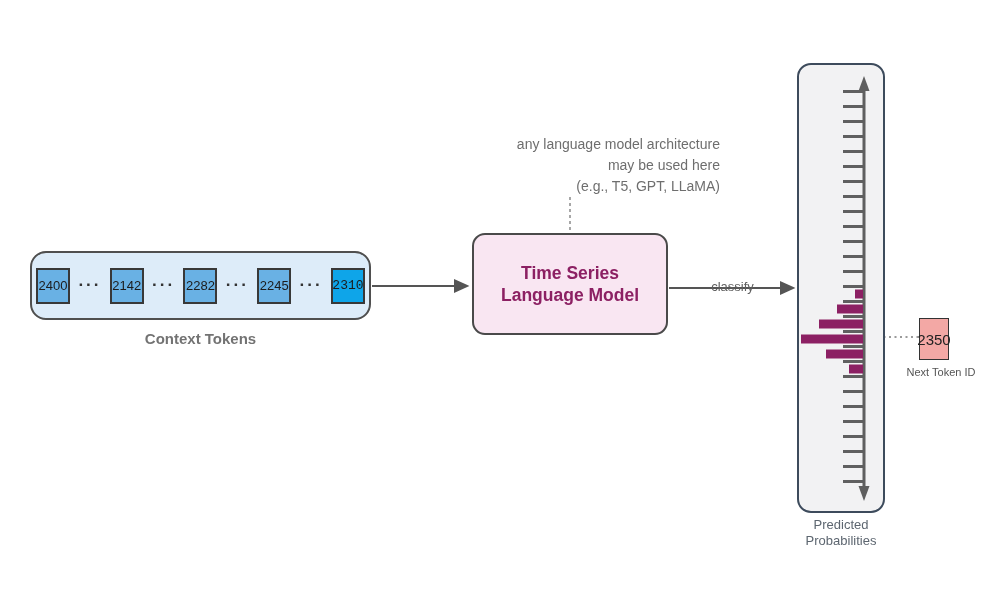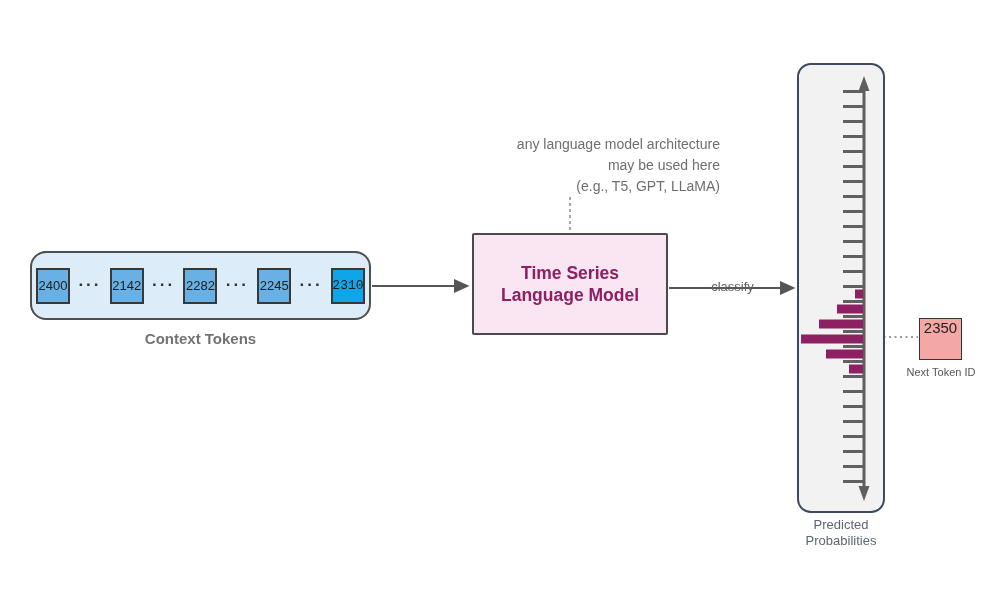--- a/index.html
+++ b/index.html
@@ -74,21 +74,21 @@
   }
 
   
   .model-box {
     position: absolute;
     left: 472px; top: 233px;
     width: 196px; height: 102px;
     box-sizing: border-box;
     background: #f9e6f2;
     border: 2px solid #4a4a4a;
-    border-radius: 2px;
+    border-radius: 13px;
     display: flex;
     align-items: center;
     justify-content: center;
   }
   .model-title {
     text-align: center;
     font-size: 17.5px;
     line-height: 22px;
     font-weight: bold;
     color: #8c2063;
@@ -122,26 +122,26 @@
     text-align: center;
     font-size: 13px;
     line-height: 16px;
     color: #5d6670;
   }
 
   
   .next-token-box {
     position: absolute;
     left: 919px; top: 318px;
-    width: 43px; height: 42px;
+    width: 30px; height: 42px;
     box-sizing: border-box;
     background: #f3a8a5;
     border: 1.5px solid #333333;
     display: flex;
-    align-items: flex-start;
+    align-items: center;
     justify-content: center;
     font-size: 15px;
     color: #222222;
   }
   .next-token-label {
     position: absolute;
     left: 895px; top: 366px;
     width: 92px;
     text-align: center;
     font-size: 11px;

